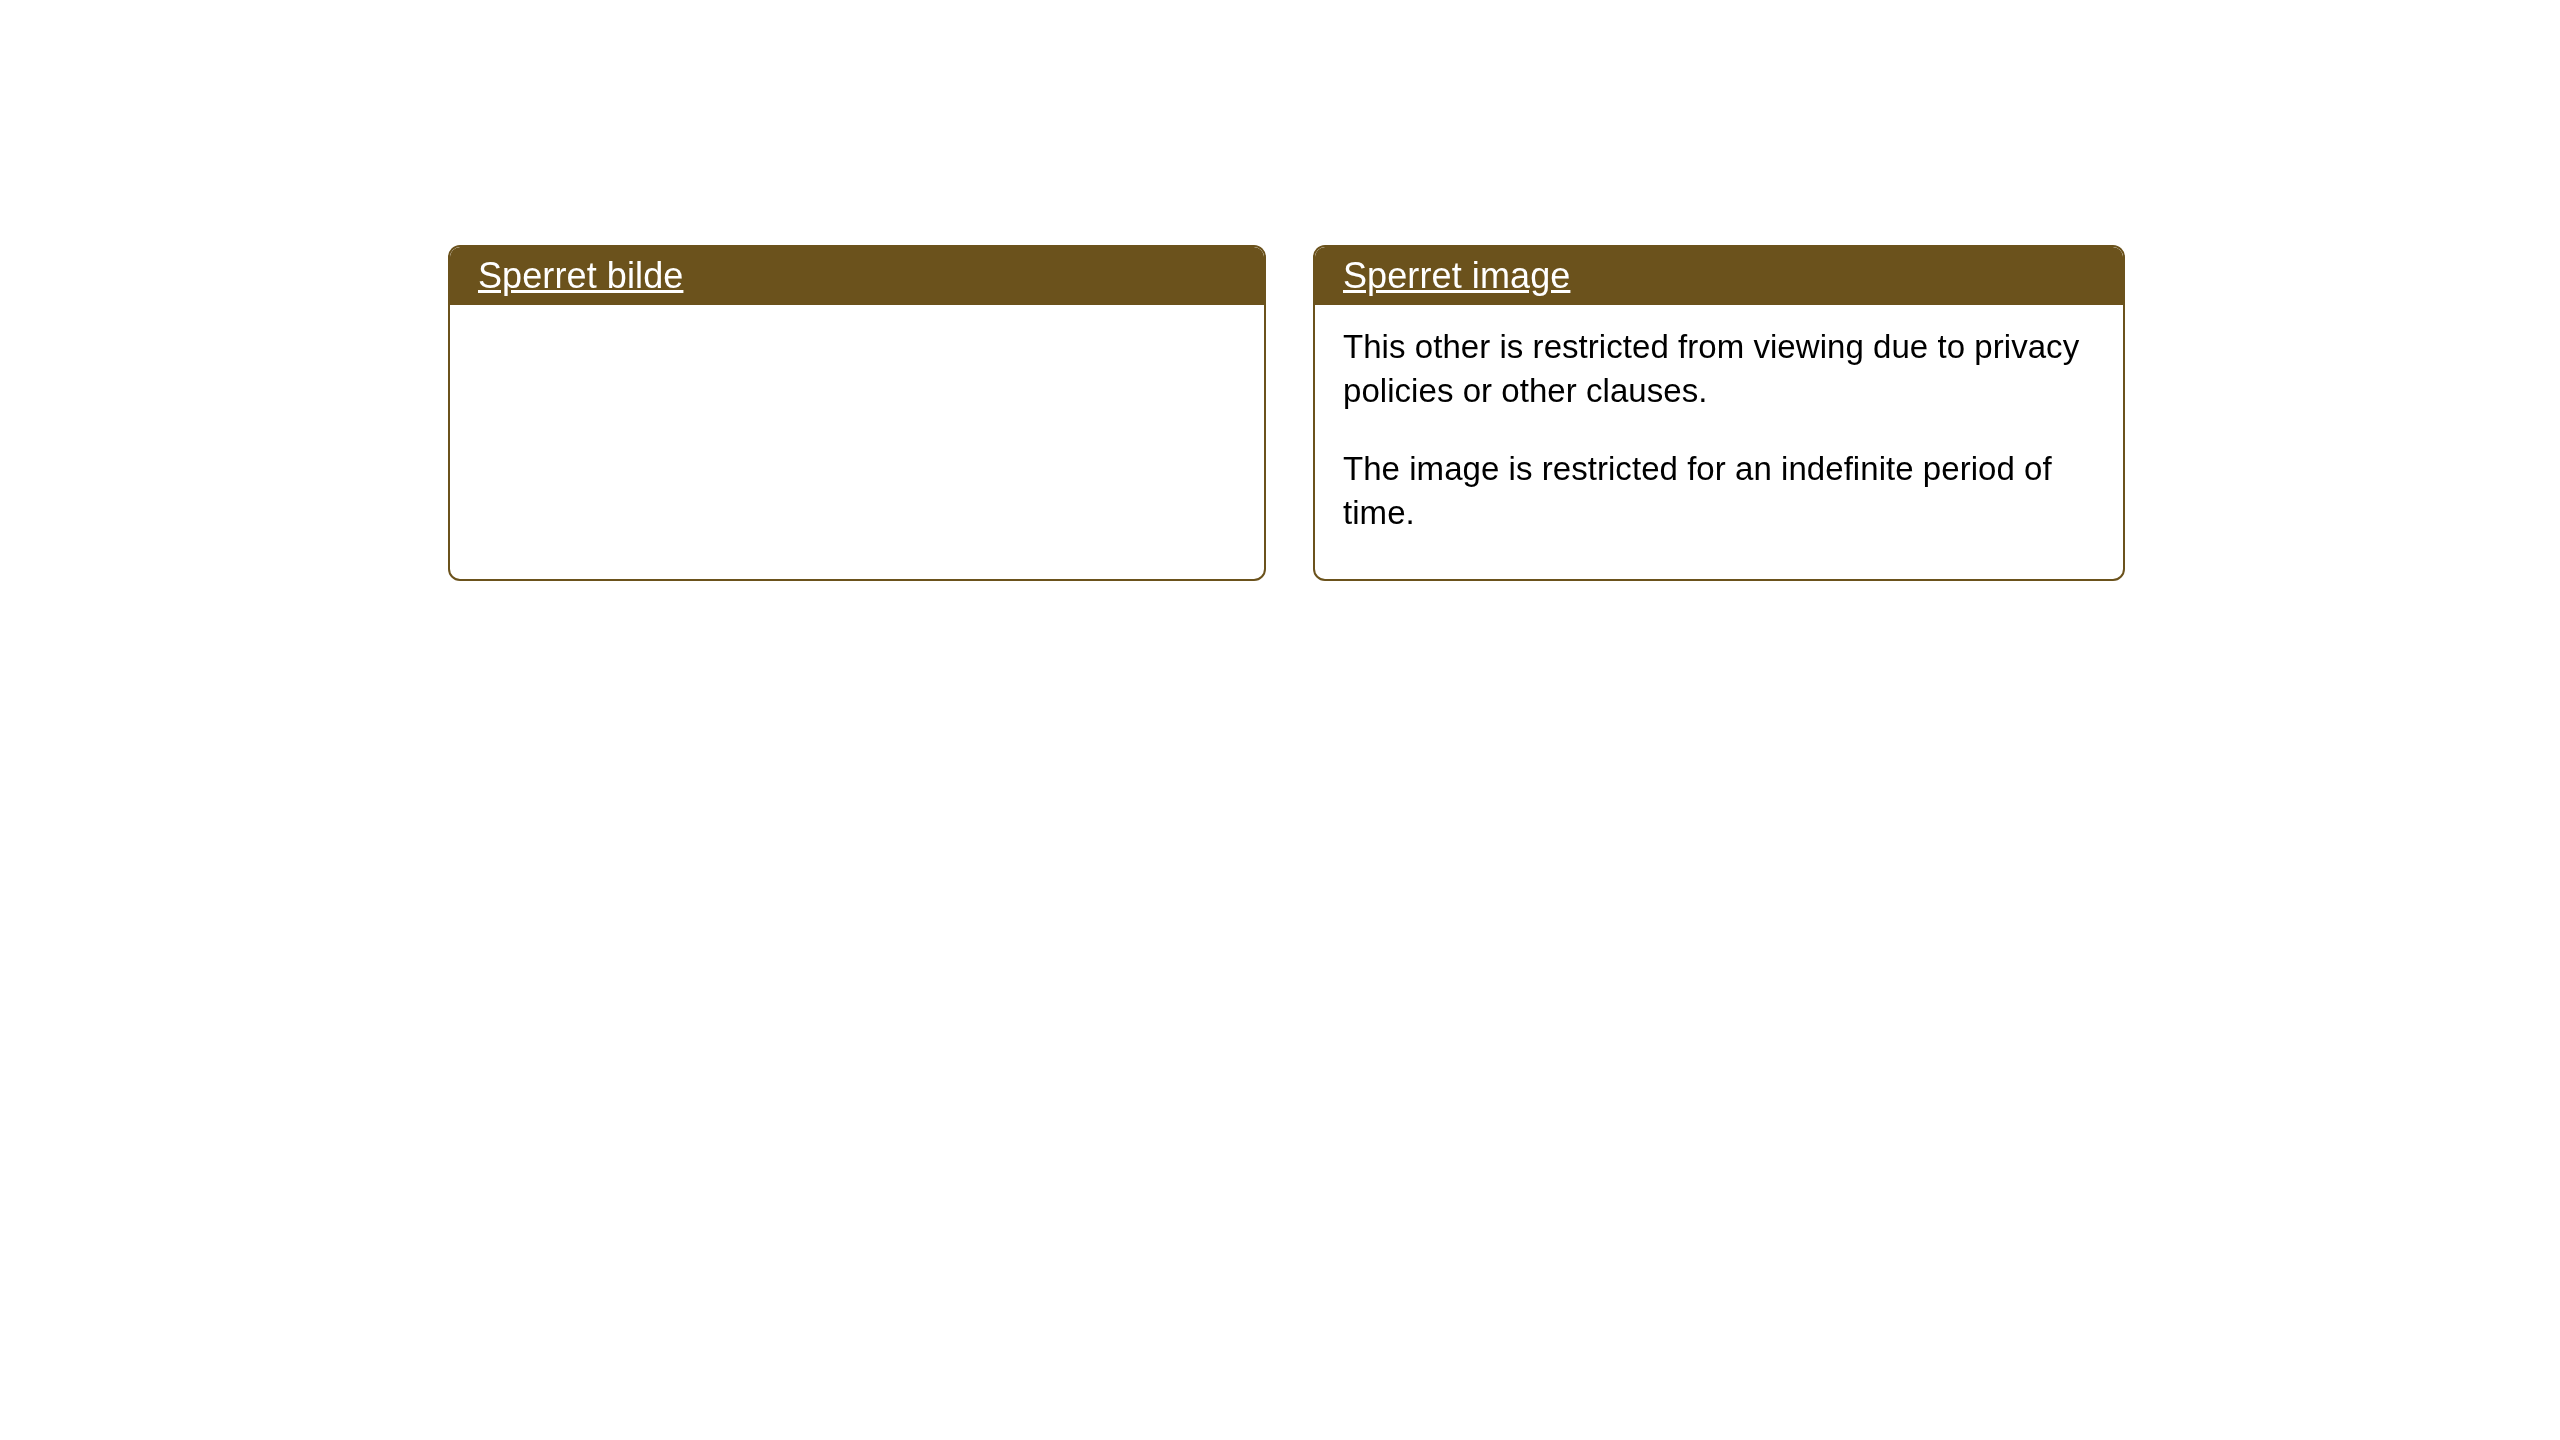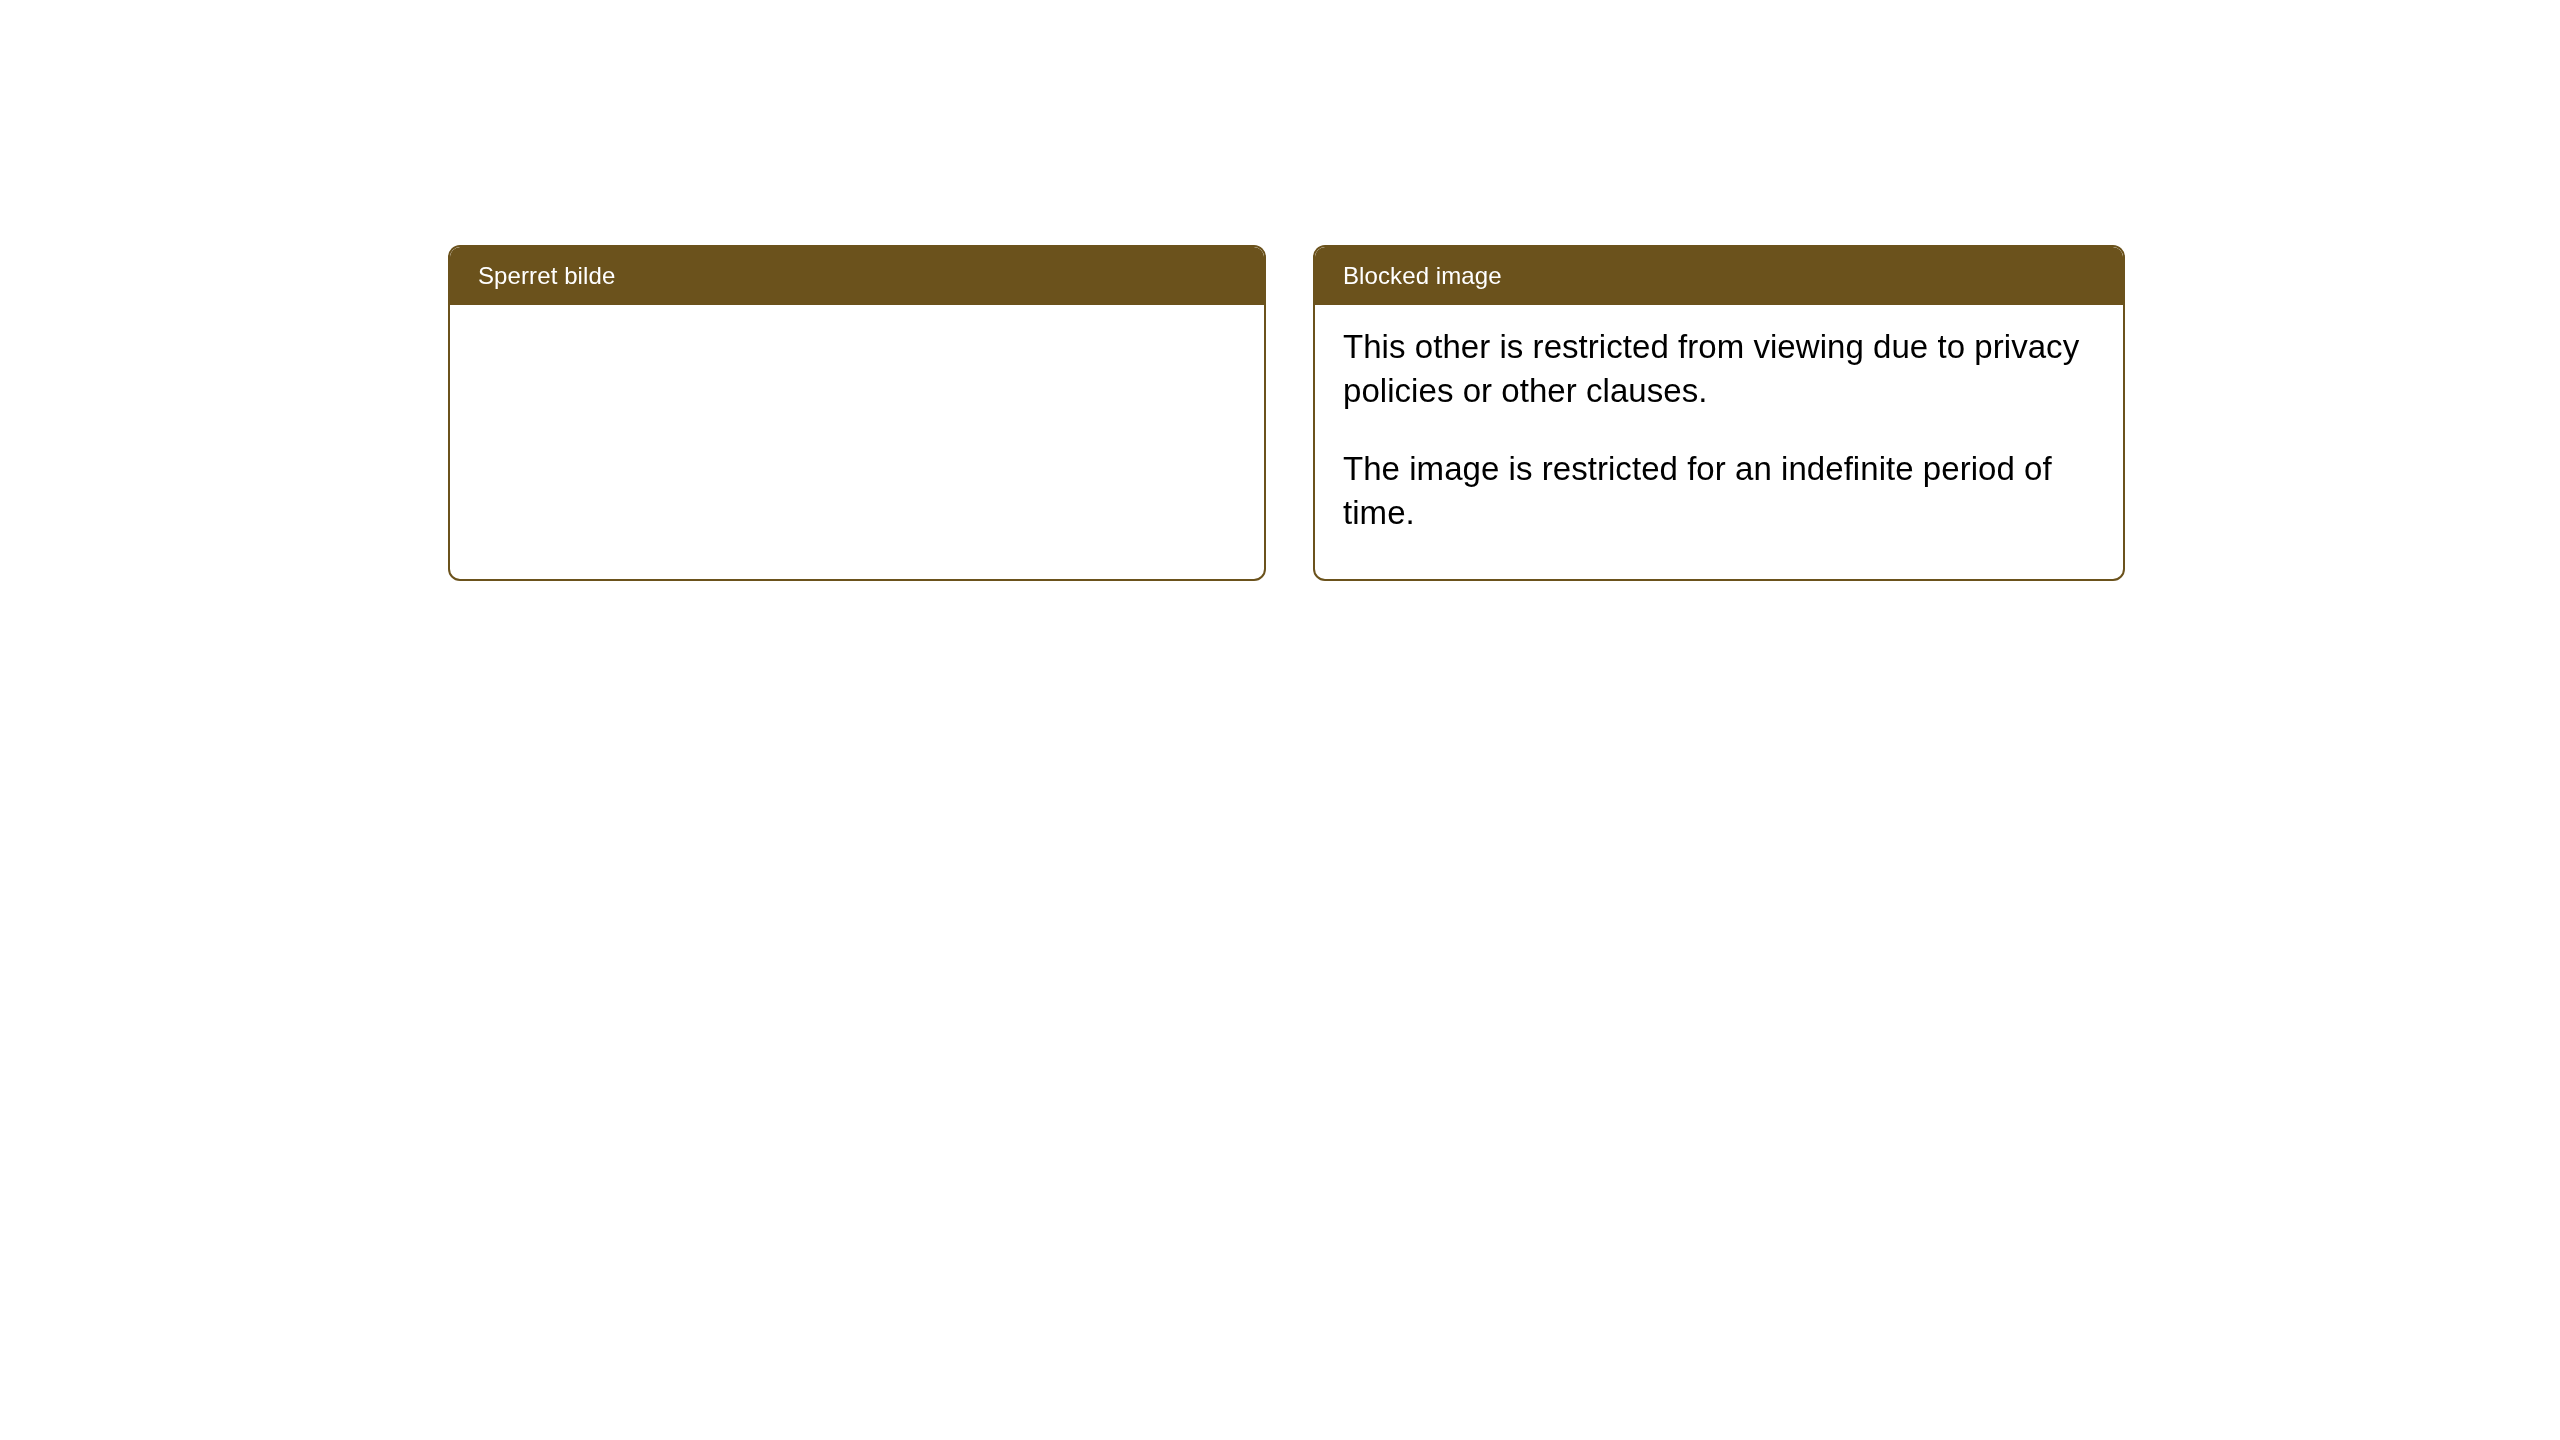--- a/index.html
+++ b/index.html
@@ -52,25 +52,26 @@
     background: #6b521c;
     display: flex;
     align-items: center;
     padding: 0 0 0 28px;
     border-top-left-radius: 10px;
     border-top-right-radius: 10px;
   }
 
   .card-title {
     color: #ffffff;
-    font-size: 24px;
+    font-size: 36px;
     font-weight: 400;
     line-height: 1;
     letter-spacing: 0.1px;
     white-space: nowrap;
+    text-decoration: underline;
   }
 
   .card-body {
     box-sizing: border-box;
     padding: 20px 26px 0 28px;
     background: #ffffff;
   }
 
   .card-paragraph {
     margin: 0;
@@ -91,21 +92,21 @@
 <div class="canvas">
 
   <section class="notice-card card-no">
     <div class="card-header">
       <span class="card-title">Sperret bilde</span>
     </div>
   </section>
 
   <section class="notice-card card-en">
     <div class="card-header">
-      <span class="card-title">Blocked image</span>
+      <span class="card-title">Sperret image</span>
     </div>
     <div class="card-body">
       <p class="card-paragraph">This other is restricted from viewing due to privacy policies or other clauses.</p>
       <p class="card-paragraph">The image is restricted for an indefinite period of time.</p>
     </div>
   </section>
 
 </div>
 
 </body></html>

